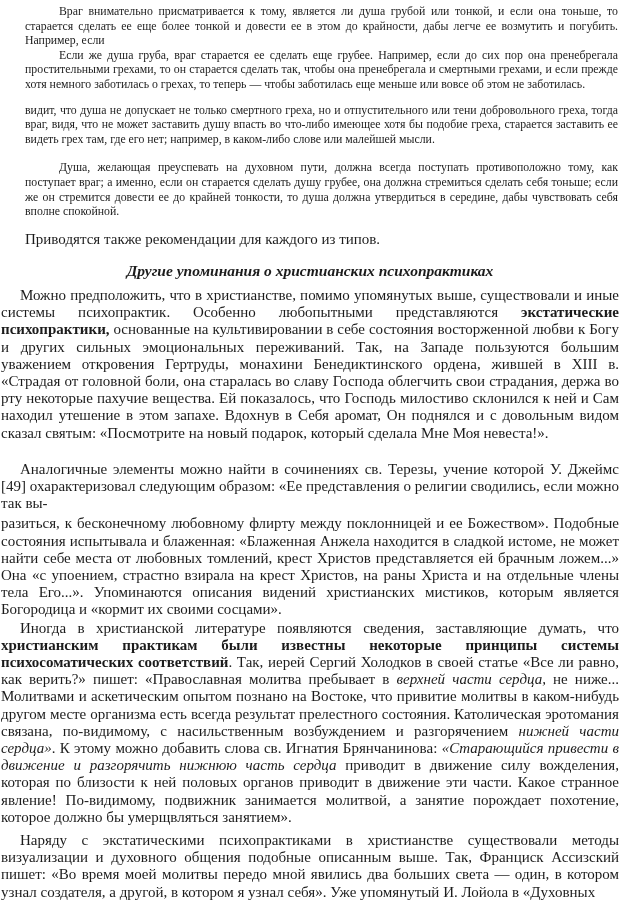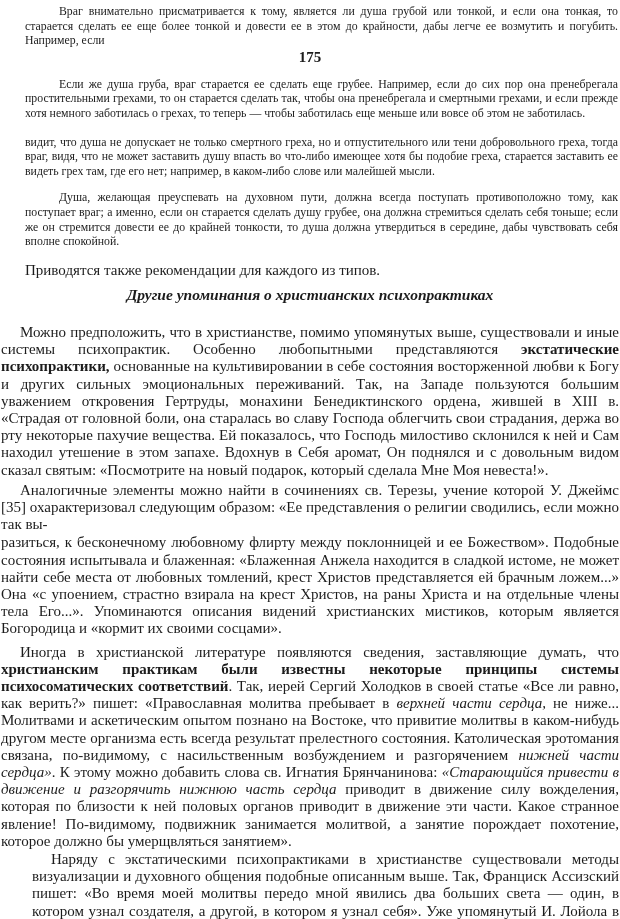--- a/index.html
+++ b/index.html
@@ -57,25 +57,24 @@
   .page > :nth-child(9)  { margin-top: 3px;  }
   .page > :nth-child(10) { margin-top: 1px;  }
   .page > :nth-child(11) { margin-top: 6px;  }
   .page > :nth-child(12) { margin-top: 1px; margin-left: 32px;  }
   .page > :nth-child(13) { margin-top: 0px;  }
 </style>
 </head>
 <body>
 
 <div class="page">
-    <p class="para sm ind"><span>Враг внимательно присматривается к тому, является ли душа грубой или тонкой, и если она тонкая, то старается сделать ее еще более тонкой и довести ее в этом до крайности, дабы легче ее возмутить и погубить. Например, если</span></p>
-    <div class="pagenum">175</div>
+    <p class="para sm ind"><span>Враг внимательно присматривается к тому, является ли душа грубой или тонкой, и если она тоньше, то старается сделать ее еще более тонкой и довести ее в этом до крайности, дабы легче ее возмутить и погубить. Например, если</span></p>
     <p class="para sm ind"><span>Если же душа груба, враг старается ее сделать еще грубее. Например, если до сих пор она пренебрегала простительными грехами, то он старается сделать так, чтобы она пренебрегала и смертными грехами, и если прежде хотя немного заботилась о грехах, то теперь — чтобы заботилась еще меньше или вовсе об этом не заботилась.</span></p>
     <p class="para sm"><span>видит, что душа не допускает не только смертного греха, но и отпустительного или тени добровольного греха, тогда враг, видя, что не может заставить душу впасть во что-либо имеющее хотя бы подобие греха, старается заставить ее видеть грех там, где его нет; например, в каком-либо слове или малейшей мысли.</span></p>
     <p class="para sm ind"><span>Душа, желающая преуспевать на духовном пути, должна всегда поступать противоположно тому, как поступает враг; а именно, если он старается сделать душу грубее, она должна стремиться сделать себя тоньше; если же он стремится довести ее до крайней тонкости, то душа должна утвердиться в середине, дабы чувствовать себя вполне спокойной.</span></p>
     <p class="para lg lead"><span>Приводятся также рекомендации для каждого из типов.</span></p>
     <div class="heading">Другие упоминания о христианских психопрактиках</div>
     <p class="para lg ind"><span>Можно предположить, что в христианстве, помимо упомянутых выше, существовали и иные системы психопрактик. Особенно любопытными представляются </span><span class="b">экстатические психопрактики,</span><span> основанные на культивировании в себе состояния восторженной любви к Богу и других сильных эмоциональных переживаний. Так, на Западе пользуются большим уважением откровения Гертруды, монахини Бенедиктинского ордена, жившей в XIII в. «Страдая от головной боли, она старалась во славу Господа облегчить свои страдания, держа во рту некоторые пахучие вещества. Ей показалось, что Господь милостиво склонился к ней и Сам находил утешение в этом запахе. Вдохнув в Себя аромат, Он поднялся и с довольным видом сказал святым: «Посмотрите на новый подарок, который сделала Мне Моя невеста!».</span></p>
-    <p class="para lg ind"><span>Аналогичные элементы можно найти в сочинениях св. Терезы, учение которой У. Джеймс [35] охарактеризовал следующим образом: «Ее представления о религии сводились, если можно так вы-</span></p>
+    <p class="para lg ind"><span>Аналогичные элементы можно найти в сочинениях св. Терезы, учение которой У. Джеймс [49] охарактеризовал следующим образом: «Ее представления о религии сводились, если можно так вы-</span></p>
     <p class="para lg"><span>разиться, к бесконечному любовному флирту между поклонницей и ее Божеством». Подобные состояния испытывала и блаженная: «Блаженная Анжела находится в сладкой истоме, не может найти себе места от любовных томлений, крест Христов представляется ей брачным ложем...» Она «с упоением, страстно взирала на крест Христов, на раны Христа и на отдельные члены тела Его...». Упоминаются описания видений христианских мистиков, которым является Богородица и «кормит их своими сосцами».</span></p>
     <p class="para lg ind"><span>Иногда в христианской литературе появляются сведения, заставляющие думать, что </span><span class="b">христианским практикам были известны некоторые принципы системы психосоматических соответствий</span><span>. Так, иерей Сергий Холодков в своей статье «Все ли равно, как верить?» пишет: «Православная молитва пребывает в </span><span class="i">верхней части сердца,</span><span> не ниже... Молитвами и аскетическим опытом познано на Востоке, что привитие молитвы в каком-нибудь другом месте организма есть всегда результат прелестного состояния. Католическая эротомания связана, по-видимому, с насильственным возбуждением и разгорячением </span><span class="i">нижней части сердца»</span><span>. К этому можно добавить слова св. Игнатия Брянчанинова: </span><span class="i">«Старающийся привести в движение и разгорячить нижнюю часть сердца</span><span> приводит в движение силу вожделения, которая по близости к ней половых органов приводит в движение эти части. Какое странное явление! По-видимому, подвижник занимается молитвой, а занятие порождает похотение, которое должно бы умерщвляться занятием».</span></p>
     <p class="para lg ind"><span>Наряду с экстатическими психопрактиками в христианстве существовали методы визуализации и духовного общения подобные описанным выше. Так, Франциск Ассизский пишет: «Во время моей молитвы передо мной явились два больших света — один, в котором узнал создателя, а другой, в котором я узнал себя». Уже упомянутый И. Лойола в «Духовных</span></p>
   </div>
 
 </body></html>

